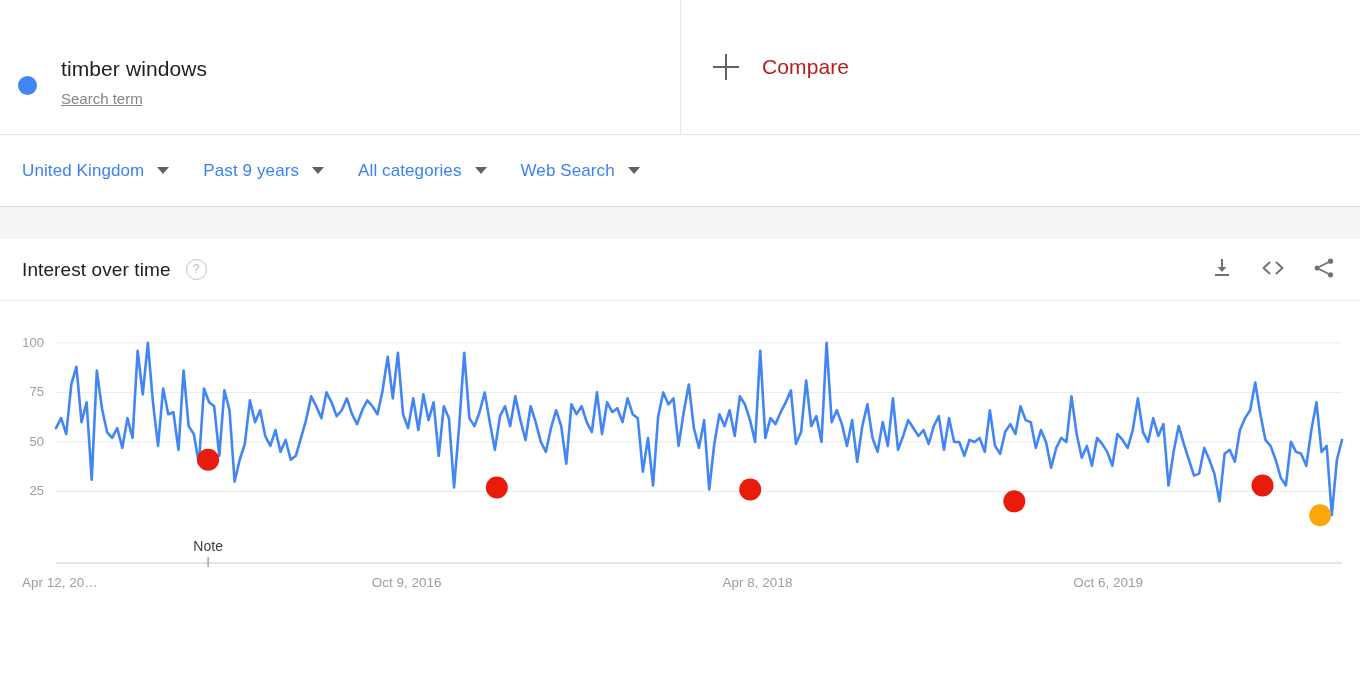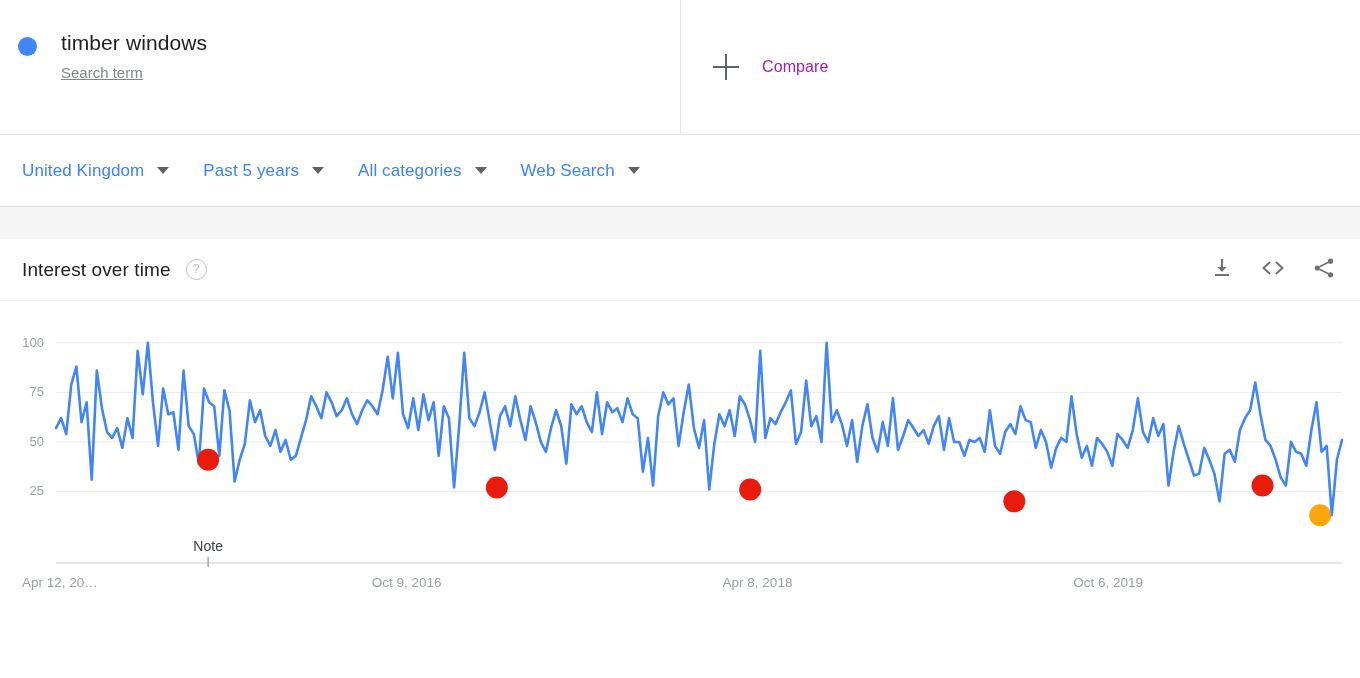--- a/index.html
+++ b/index.html
@@ -11,41 +11,41 @@
     -webkit-font-smoothing: antialiased;
   }
   #app { position: relative; width: 1360px; height: 678px; overflow: hidden; background:#fff; }
 
   
   .term-bar { position: relative; height: 135px; width: 100%; display: flex; }
   .term-cell {
     width: 681px; height: 135px;
     border-right: 1px solid #e5e5e5;
     border-bottom: 1px solid #e5e5e5;
-    display: flex; align-items: flex-start; padding: 30px 0 0 0;
+    display: flex; align-items: center; padding: 30px 0 0 0;
   }
   .term-dot {
     width: 19px; height: 19px; border-radius: 50%;
     margin: 7px 0 0 18px; flex: none;
   }
   .term-text { margin-left: 24px; }
   .term-title { font-size: 21px; color: #202124; line-height: 26px; letter-spacing: .1px; }
   .term-sub { font-size: 15px; color: #80868b; margin-top: 7px; line-height: 19px; text-decoration: underline; }
 
   .compare-cell {
     flex: 1; height: 135px; border-bottom: 1px solid #e5e5e5;
     display: flex; align-items: center; padding-left: 32px; cursor: pointer;
   }
   .plus-icon { width: 26px; height: 26px; position: relative; flex: none; }
   .plus-icon:before, .plus-icon:after {
     content: ""; position: absolute; background: #5f6368;
   }
   .plus-icon:before { left: 0; top: 11.5px; width: 26px; height: 2.5px; }
   .plus-icon:after { top: 0; left: 11.5px; height: 26px; width: 2.5px; }
-  .compare-label { font-size: 16px; color: #a21caf; margin-left: 23px; letter-spacing: .1px; }
+  .compare-label { font-size: 21px; color: #b91c1c; margin-left: 23px; letter-spacing: .1px; }
 
   
   .filters {
     height: 72px; width: 100%;
     border-bottom: 1px solid #dcdcdc;
     display: flex; align-items: center; padding-left: 22px;
     background: #fff;
   }
   .filter { display: flex; align-items: center; cursor: pointer; margin-right: 34px; }
   .filter-label { font-size: 17px; color: #3b82f6; letter-spacing: .1px; }
@@ -100,21 +100,21 @@
       <span class="compare-label">Compare</span>
     </div>
   </div>
 
   <div class="filters">
     <div class="filter">
       <span class="filter-label">United Kingdom</span>
       <span class="caret"></span>
     </div>
     <div class="filter">
-      <span class="filter-label">Past 5 years</span>
+      <span class="filter-label">Past 9 years</span>
       <span class="caret"></span>
     </div>
     <div class="filter">
       <span class="filter-label">All categories</span>
       <span class="caret"></span>
     </div>
     <div class="filter">
       <span class="filter-label">Web Search</span>
       <span class="caret"></span>
     </div>

